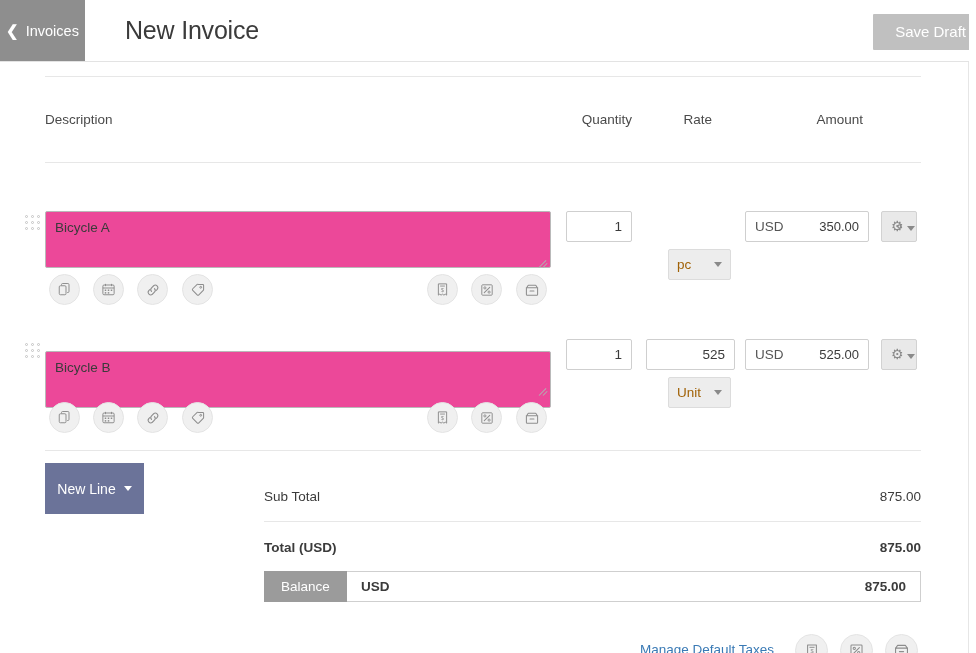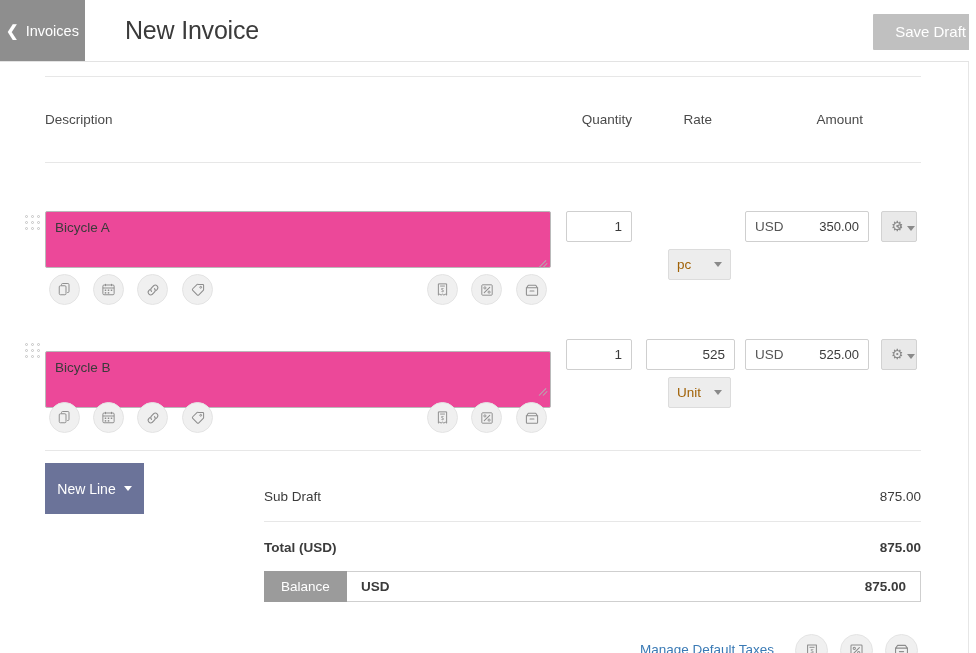--- a/index.html
+++ b/index.html
@@ -533,21 +533,21 @@
 
   <div class="mid-rule" style="top:388px"></div>
 
   <button class="newline-btn">
     <span>New Line</span>
     <span class="caret"></span>
   </button>
 
   <div class="totals">
     <div class="total-row ruled">
-      <span class="total-label">Sub Draft</span>
+      <span class="total-label">Sub Total</span>
       <span class="total-value">875.00</span>
     </div>
     <div class="total-row">
       <span class="total-label bold">Total (USD)</span>
       <span class="total-value bold">875.00</span>
     </div>
   </div>
 
   <div class="balance-row">
     <div class="balance-label">Balance</div>

